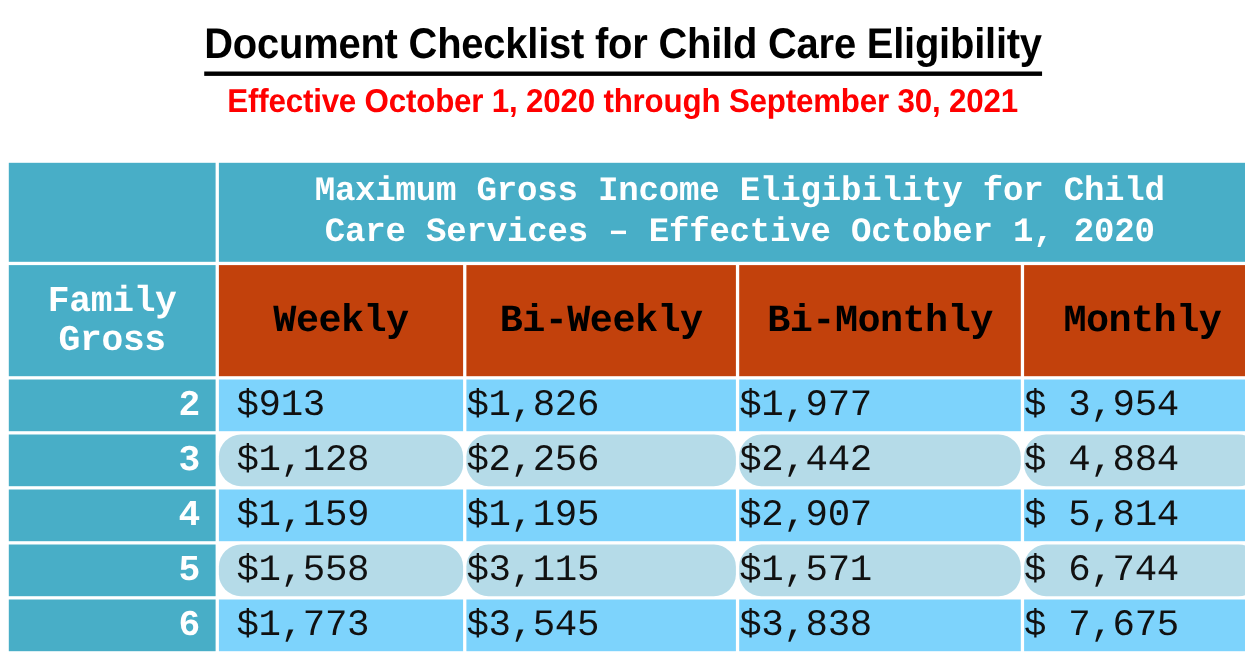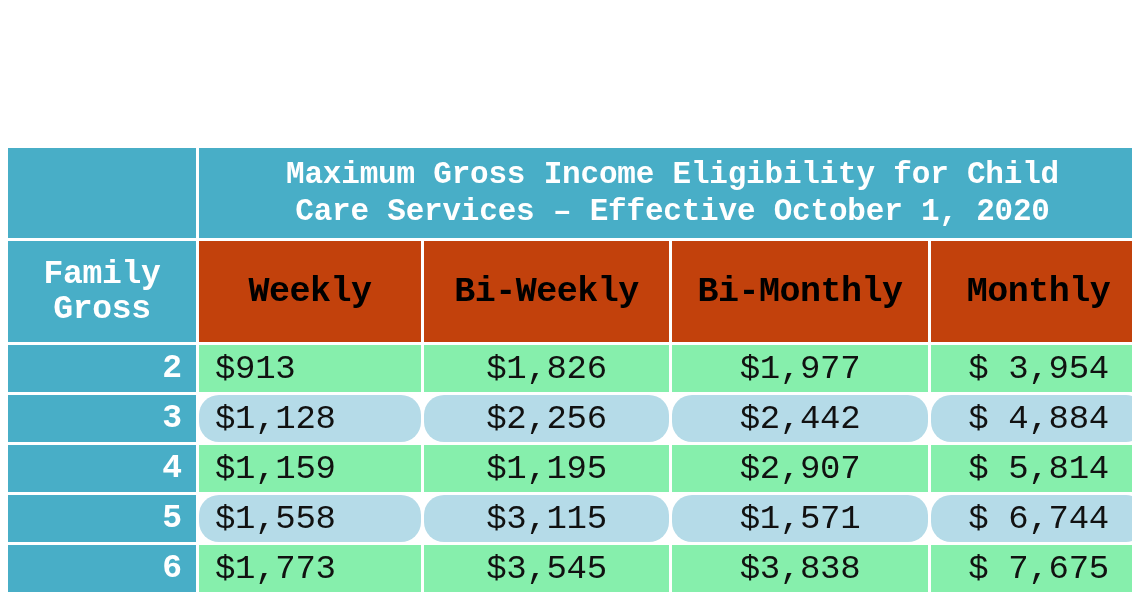--- a/index.html
+++ b/index.html
@@ -136,22 +136,22 @@
     height: 47px;
   }
   .val {
     color: #111111;
     font-size: 34px;
     height: 47px;
     letter-spacing: -0.3px;
     white-space: nowrap;
   }
   .val.left   { text-align: left;   padding-left: 16px !important; }
-  .val.center { text-align: center; }
-  tr.even .val { background: #86efac; }
+  .val.center { text-align: left; }
+  tr.even .val { background: #7dd3fc; }
   tr.odd  .val { background: #b5dbe8; border-radius: 20px; }
 
   
   .top-artifact {
     position: absolute;
     left: 340px;
     top: 0px;
     width: 470px;
     height: 12px;
     color: #fdfdfd;
@@ -162,20 +162,24 @@
     user-select: none;
   }
 </style>
 </head>
 <body>
 
 <div class="page">
 
   <div class="top-artifact"></div>
 
+  <div class="title-block">
+    <div class="doc-title">Document Checklist for Child Care Eligibility</div>
+    <div class="doc-subtitle">Effective October 1, 2020 through September 30, 2021</div>
+  </div>
 
   <div class="table-wrap">
     <table class="elig">
       <colgroup>
         <col class="c-family">
         <col class="c-weekly">
         <col class="c-biweek">
         <col class="c-bimonth">
         <col class="c-month">
       </colgroup>

